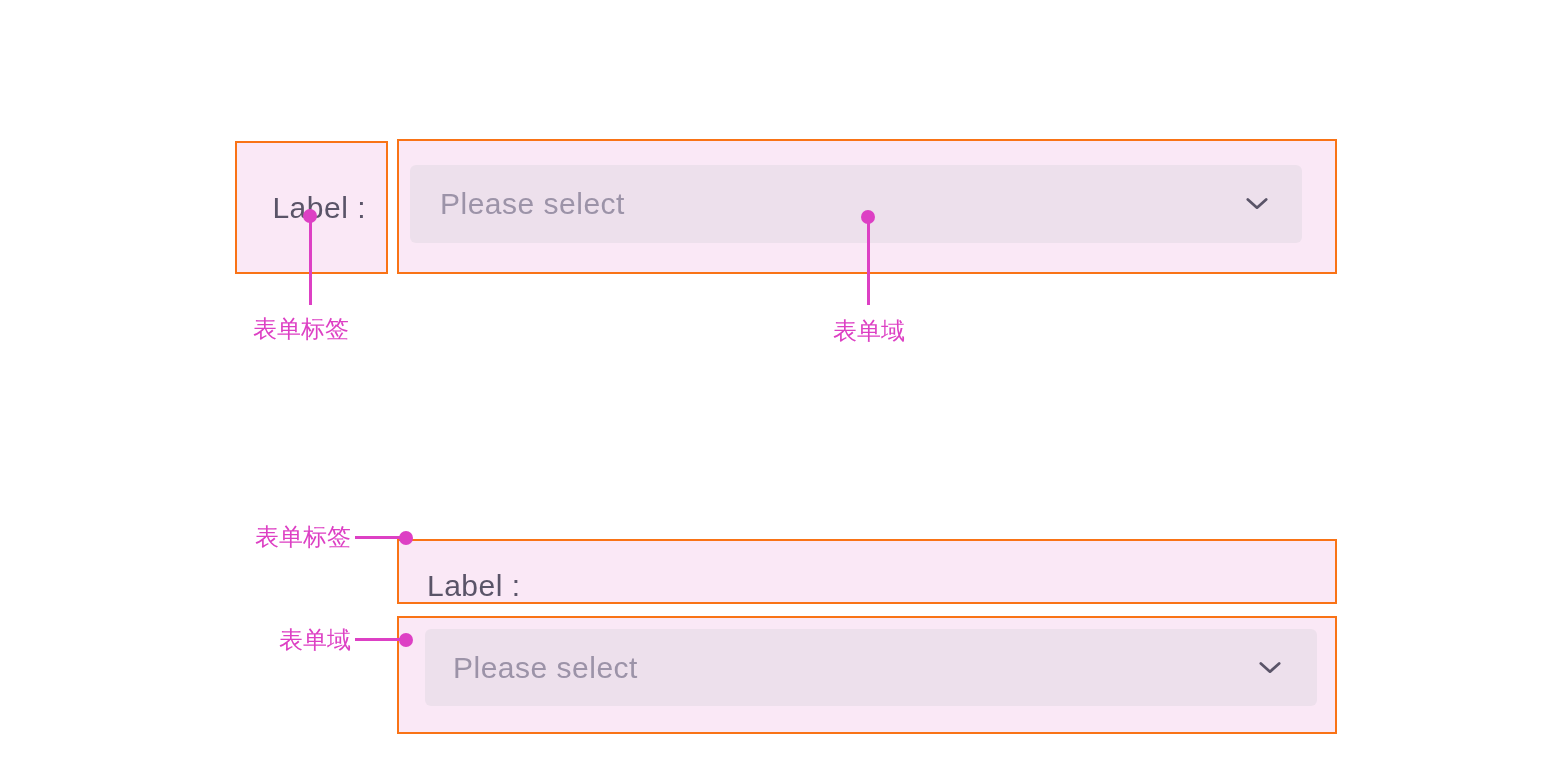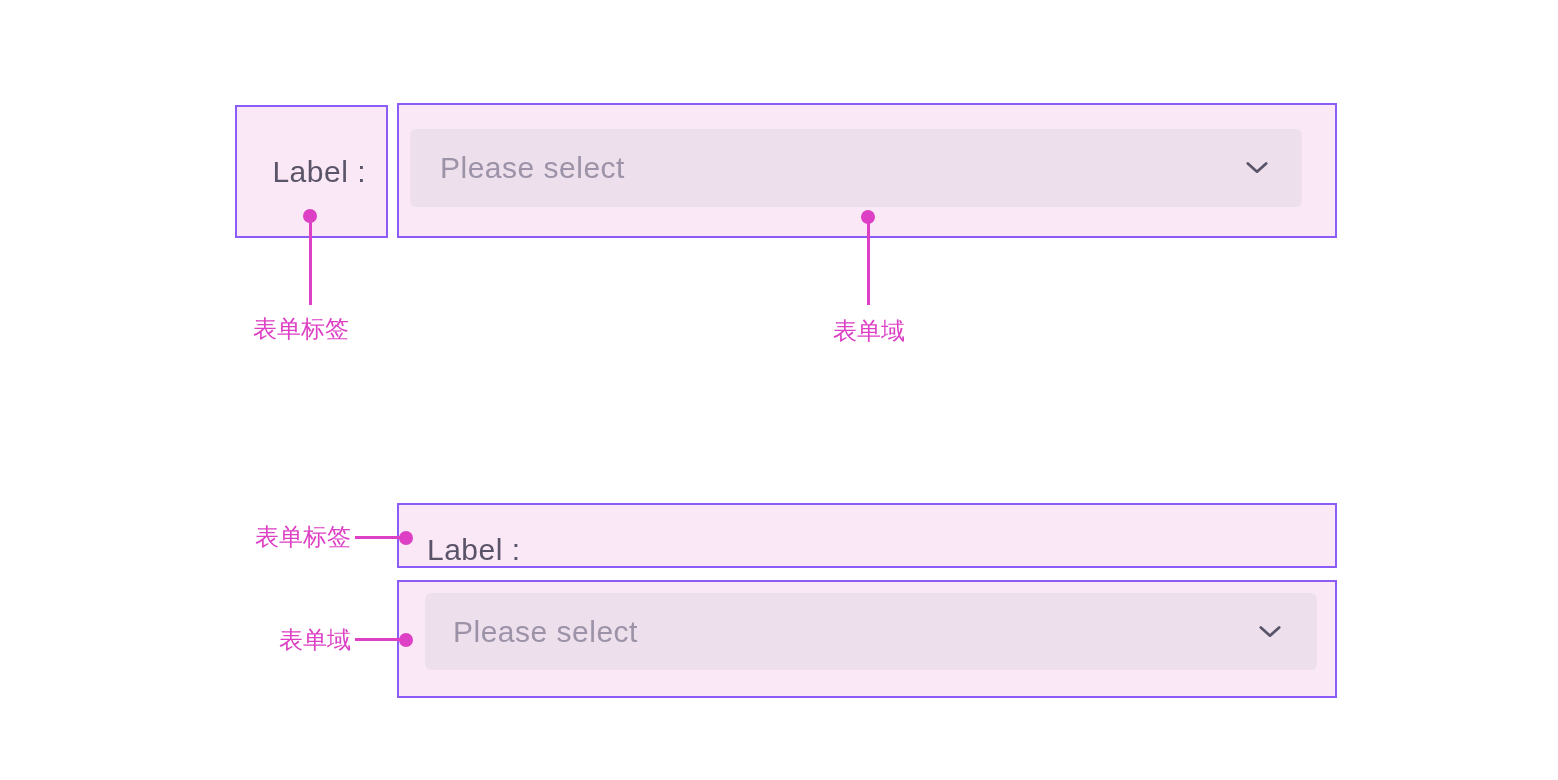--- a/index.html
+++ b/index.html
@@ -7,21 +7,22 @@
   body {
     font-family: "Liberation Sans", "DejaVu Sans", sans-serif;
     width: 1558px; height: 780px; position: relative; overflow: hidden;
   }
   .stage { position: absolute; left: 0; top: 0; width: 1558px; height: 780px; }
 
   
   .spec-box {
     position: absolute;
     background: #fae8f6;
-    border: 2px solid #8b5cf6;
+    border: 2px solid #f97316;
+    margin-top: 36px;
   }
 
   
   .select-control {
     position: absolute;
     background: #ede0ec;
     border-radius: 6px;
     display: flex;
     align-items: center;
     justify-content: space-between;

